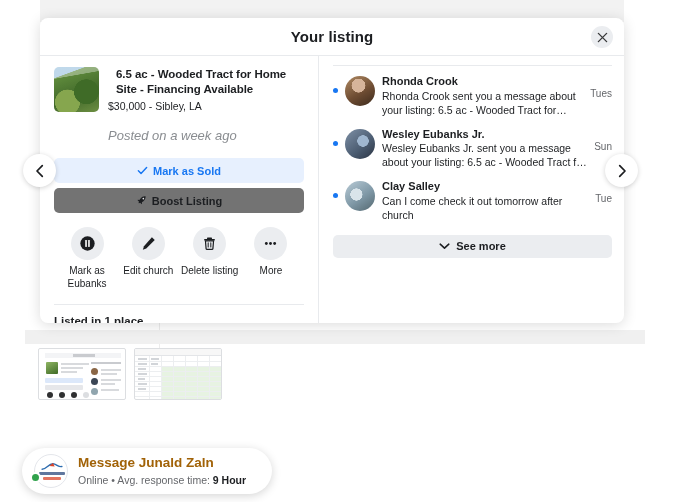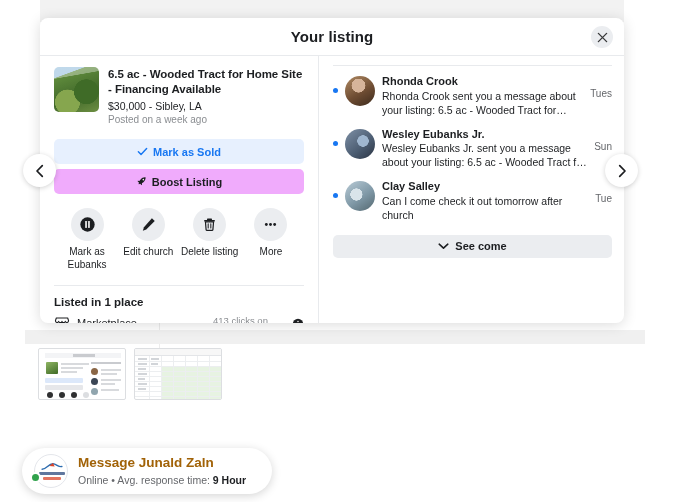--- a/index.html
+++ b/index.html
@@ -66,33 +66,33 @@
     background:
       linear-gradient(170deg, rgba(255,255,255,.35) 0 22%, rgba(255,255,255,0) 23%),
       radial-gradient(circle at 72% 55%, #3f6b27 0 30%, rgba(63,107,39,0) 31%),
       radial-gradient(circle at 30% 78%, #86a64e 0 26%, rgba(134,166,78,0) 27%),
       linear-gradient(160deg, #9ec4e0 0 18%, #5f8b3c 19%, #41682a 62%, #6d8f42 100%);
     background-size: cover;
   }
   .listing-info { flex: 1; min-width: 0; }
   .listing-title {
     font-size: 11.5px; font-weight: bold; color: #1c1e21;
-    line-height: 1.33; letter-spacing: -.05px;
+    line-height: 1.33; letter-spacing: -.05px; margin-left: 8px;
   }
   .listing-price { font-size: 10.5px; color: #1c1e21; margin-top: 2px; line-height: 1.3; }
-  .listing-posted { font-size: 10px; color: #8a8d91; margin-top: 0; line-height: 1.3; }
+  .listing-posted { font-size: 13px; color: #8a8d91; margin-top: 15px; line-height: 1.3; font-style: italic; }
 
   .btn-stack { margin-top: 13px; display: flex; flex-direction: column; gap: 5px; }
   .wide-btn {
     height: 25px; border-radius: 5px; border: none; cursor: pointer;
     display: flex; align-items: center; justify-content: center; gap: 5px;
     font-size: 11px; font-weight: bold;
   }
   .btn-sold { background: #e7f0fe; color: #1877f2; }
-  .btn-boost { background: #f0abfc; color: #1c1e21; }
+  .btn-boost { background: #737373; color: #1c1e21; }
 
   .action-grid {
     margin-top: 14px; display: flex; justify-content: space-between;
     padding: 0 4px;
   }
   .action-item {
     width: 58px; display: flex; flex-direction: column; align-items: center;
     cursor: pointer;
   }
   .action-circle {
@@ -383,21 +383,21 @@
             </div>
             <div class="msg-time">Tue</div>
           </div>
 
         </div>
 
         <button class="see-more">
           <svg width="11" height="8" viewBox="0 0 12 8">
             <path d="M1.3 2 L6 6.3 L10.7 2" stroke="#1c1e21" stroke-width="1.7" fill="none" stroke-linecap="round" stroke-linejoin="round"></path>
           </svg>
-          <span>See come</span>
+          <span>See more</span>
         </button>
 
       </div>
     </div>
   </div>
 
   <button class="nav-arrow nav-prev">
     <svg width="12" height="14" viewBox="0 0 12 14">
       <path d="M8.3 1.6 L3 7 L8.3 12.4" stroke="#1c1e21" stroke-width="1.7" fill="none" stroke-linecap="round" stroke-linejoin="round"></path>
     </svg>

